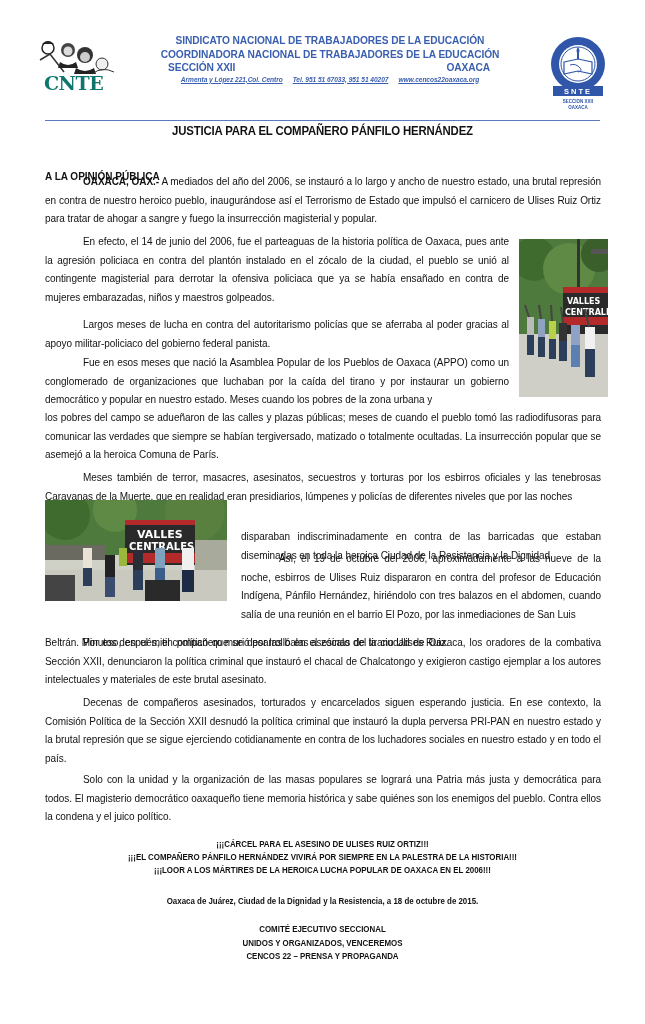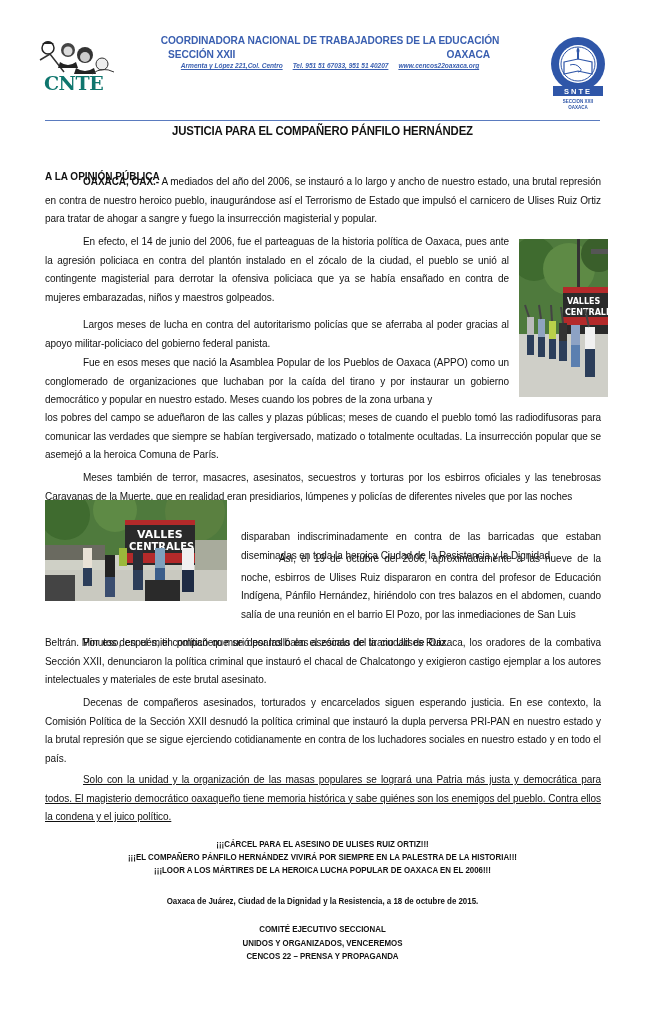--- a/index.html
+++ b/index.html
@@ -54,20 +54,21 @@
     <circle cx="55" cy="17" r="8" fill="#333"></circle>
     <circle cx="55" cy="19" r="5" fill="#ccc"></circle>
     <path d="M46 30 q9 6 18 0 l2 6 h-22z" fill="#222"></path>
     <circle cx="72" cy="26" r="6" fill="#eee" stroke="#333" stroke-width="1"></circle>
     <path d="M62 36 q10 -8 22 -2" stroke="#333" stroke-width="1" fill="none"></path>
   </svg>
   <div class="cnte-word">CNTE</div>
 </div>
 
 <div class="hdr-text">
+  <div>SINDICATO NACIONAL DE TRABAJADORES DE LA EDUCACIÓN</div>
   <div>COORDINADORA NACIONAL DE TRABAJADORES DE LA EDUCACIÓN</div>
   <div class="hdr-row3">
     <span>SECCIÓN  XXII</span>
     <span>OAXACA</span>
   </div>
   <div class="hdr-addr">
     <span>Armenta y López  221,Col. Centro</span><span>Tel. 951 51 67033, 951 51 40207</span><span style="margin-right:0">www.cencos22oaxaca.org</span>
   </div>
 </div>
 
@@ -177,21 +178,21 @@
 
 <p class="para" style="left:241px; top:480px; width:360px;margin-top:48px;"><span>disparaban indiscriminadamente en contra de las barricadas que estaban diseminadas en toda la heroica Ciudad de la Resistencia y la Dignidad.</span></p>
 
 <p class="para" style="left:241px; top:550px; width:360px;"><span class="ind"></span><span>Así, el 19 de octubre del 2006, aproximadamente a las nueve de la noche, esbirros de Ulises Ruiz dispararon en contra del profesor  de Educación Indígena, Pánfilo Hernández, hiriéndolo con tres balazos en el abdomen, cuando salía de una reunión en el barrio El Pozo, por las inmediaciones de San Luis</span></p>
 <p class="para" style="left:45px; top:606px; width:556px;margin-top:28px;"><span>Beltrán. Minutos después, el compañero murió por las balas asesinas del tirano Ulises Ruiz.</span></p>
 
 <p class="para" style="left:45px; top:634px; width:556px;"><span class="ind"></span><span>Por eso, en el mitin político que se desarrolló en el zócalo de la ciudad de Oaxaca, los oradores de la combativa Sección XXII, denunciaron la política criminal que instauró el chacal de Chalcatongo y exigieron castigo ejemplar a los autores intelectuales y materiales de este brutal asesinato.</span></p>
 
 <p class="para" style="left:45px; top:694px; width:556px;"><span class="ind"></span><span>Decenas de compañeros asesinados, torturados y encarcelados siguen esperando justicia. En ese contexto, la Comisión Política de la Sección XXII desnudó la política criminal que instauró la dupla perversa PRI-PAN  en nuestro estado y la brutal represión que se sigue ejerciendo cotidianamente en contra de los luchadores sociales en nuestro estado y en todo el país.</span></p>
 
-<p class="para" style="left:45px; top:771px; width:556px;text-decoration:underline;"><span class="ind"></span><span>Solo con la unidad y la organización de las masas populares se logrará una Patria más justa y democrática para todos. El magisterio democrático oaxaqueño tiene memoria histórica y sabe quiénes son los enemigos del pueblo. Contra ellos la condena y el juico político.</span></p>
+<p class="para" style="left:45px; top:771px; width:556px;"><span class="ind"></span><span>Solo con la unidad y la organización de las masas populares se logrará una Patria más justa y democrática para todos. El magisterio democrático oaxaqueño tiene memoria histórica y sabe quiénes son los enemigos del pueblo. Contra ellos la condena y el juico político.</span></p>
 
 <div class="slogans">
   <div>¡¡¡CÁRCEL PARA EL ASESINO DE ULISES RUIZ ORTIZ!!!</div>
   <div>¡¡¡EL COMPAÑERO PÁNFILO HERNÁNDEZ VIVIRÁ POR SIEMPRE EN LA PALESTRA DE LA HISTORIA!!!</div>
   <div>¡¡¡LOOR A LOS MÁRTIRES DE LA HEROICA LUCHA POPULAR DE OAXACA EN EL 2006!!!</div>
 </div>
 
 <div class="dateline">Oaxaca de Juárez, Ciudad de la Dignidad y la Resistencia, a 18 de octubre de 2015.</div>
 
 <div class="signature">

